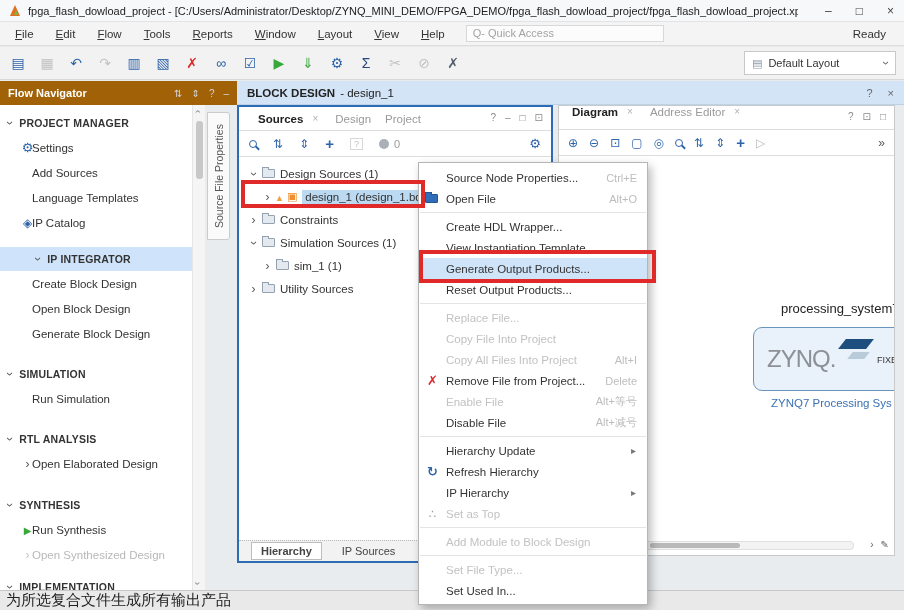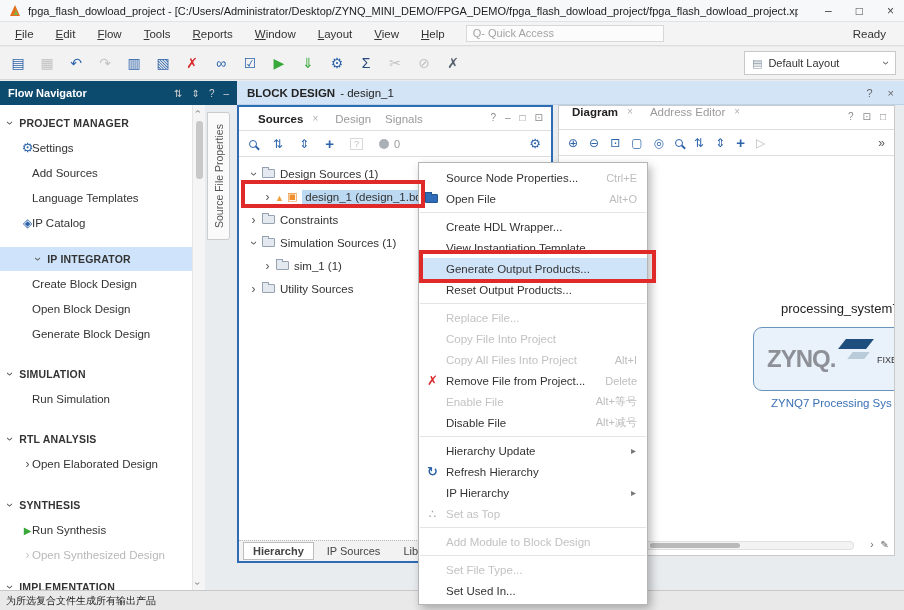--- a/index.html
+++ b/index.html
@@ -25,21 +25,21 @@
 
 .toolbar { position:absolute; top:47px; left:0; right:0; height:33px; background:#f2f2f2; border-bottom:1px solid #d8d8d8; display:flex; align-items:center; gap:13px; padding:0 10px; font-size:14px; line-height:1; }
 .tb { width:16px; text-align:center; }
 .tb.blue{color:#2d64a9} .tb.gray{color:#c2c2c2} .tb.green{color:#39a83a} .tb.red{color:#d92b2b} .tb.navy{color:#27497f} .tb.slate{color:#55606e}
 .layout-dropdown { position:absolute; right:8px; top:4px; width:152px; height:24px; background:#fff; border:1px solid #c9c9c9; display:flex; align-items:center; gap:6px; padding:0 7px; font-size:11px; color:#333; }
 .layout-dd-icon::before { content:"▤"; color:#8d9aa8; font-size:11px; }
 .dd-chevron::before { content:"›"; display:inline-block; transform:rotate(90deg); color:#666; font-size:12px; }
 .dd-chevron { margin-left:auto; }
 
 
-.flow-header { position:absolute; top:81px; left:0; width:237px; height:24px; background:#0c4a6e; color:#fff; display:flex; align-items:center; padding:0 8px; font-weight:bold; font-size:11px; }
+.flow-header { position:absolute; top:81px; left:0; width:237px; height:24px; background:#a16207; color:#fff; display:flex; align-items:center; padding:0 8px; font-weight:bold; font-size:11px; }
 .flow-header-icons { margin-left:auto; display:flex; gap:9px; color:#d2d2d2; font-weight:normal; font-size:10px; }
 .bd-header { position:absolute; top:81px; left:237px; right:0; height:24px; background:#d3e4f6; border-bottom:1px solid #bcd2e8; display:flex; align-items:center; padding:0 10px; font-size:11.5px; color:#222; }
 .bd-title-bold { font-weight:bold; }
 .bd-title-doc { margin-left:5px; }
 .bd-header-controls { margin-left:auto; display:flex; gap:15px; color:#666; font-size:11px; }
 
 
 .flow-nav { position:absolute; top:105px; left:0; width:192px; height:485px; background:#fff; overflow:hidden; }
 .fn-pad { padding-top:6px; }
 .g12{margin-top:12px} .g16{margin-top:16px} .g17{margin-top:17px} .g8{margin-top:8px}
@@ -93,49 +93,49 @@
 .icon-folder { display:inline-block; width:13px; height:9px; background:#e3e9ef; border:1px solid #93a1b1; border-radius:1px; position:relative; margin:0 5px 0 2px; flex:none; }
 .icon-folder::before { content:""; position:absolute; top:-3px; left:-1px; width:5px; height:2px; background:#e3e9ef; border:1px solid #93a1b1; border-bottom:none; }
 .icon-folder.blue { background:#2f6db8; border-color:#24578f; }
 .icon-folder.blue::before { background:#2f6db8; border-color:#24578f; }
 .icon-bd-tri::before{content:"▲"; color:#f0a03c; font-size:9px;}
 .icon-bd-tri{margin:0 3px 0 1px}
 .icon-bd-sq::before{content:"▣"; color:#ef8f2e; font-size:11px;}
 .icon-bd-sq{margin-right:5px}
 .sel-label { background:#bcd9f2; padding:1px 3px; white-space:nowrap; }
 
-.src-bottom { position:absolute; bottom:0; left:0; right:16px; height:21px; background:#f2f2f2; border-top:1px dotted #b9b9b9; display:flex; align-items:center; padding-left:4px; gap:3px; }
+.src-bottom { position:absolute; bottom:0; left:0; right:16px; height:21px; background:#f2f2f2; border-top:1px dotted #b9b9b9; display:flex; align-items:center; padding-left:12px; gap:10px; }
 .sb-tab { font-size:11px; color:#444; padding:2px 9px; border:1px solid transparent; }
 .sb-tab.active { background:#fff; border:1px solid #bdbdbd; font-weight:bold; }
 
 
 .diagram-panel { position:absolute; left:558px; top:105px; width:337px; height:451px; background:#fff; border:1px solid #c9c9c9; }
 .dia-tabs { height:24px; border-bottom:1px solid #dddddd; display:flex; align-items:flex-start; padding-left:8px; gap:4px; position:relative; }
 .dia-toolbar { height:26px; border-bottom:1px solid #dddddd; display:flex; align-items:center; gap:11px; padding:0 9px; color:#2d64a9; font-size:12px; }
 .dtb.gray { color:#b9b9b9; }
 .dtb.dark { color:#555; margin-left:auto; }
 .dia-canvas { position:relative; height:397px; overflow:hidden; background:#fff; }
 .block-label { position:absolute; left:222px; top:145px; font-size:13px; color:#222; white-space:nowrap; }
 .zynq-block { position:absolute; left:194px; top:171px; width:150px; height:64px; background:#e9f1fa; border:1px solid #6b94bd; border-radius:9px; }
-.zynq-logo { position:absolute; left:13px; top:17px; font-size:24px; color:#8d9096; font-weight:bold; letter-spacing:-1px; }
+.zynq-logo { position:absolute; left:13px; top:17px; font-size:24px; color:#8d9096; font-weight:normal; letter-spacing:-1px; }
 .swoosh1 { position:absolute; left:88px; top:11px; width:28px; height:10px; background:#1d4e7d; transform:skewX(-38deg); }
 .swoosh2 { position:absolute; left:96px; top:24px; width:17px; height:7px; background:#b9cbd9; transform:skewX(-38deg); }
 .block-port { position:absolute; right:5px; top:27px; font-size:9px; color:#333; }
 .block-subtitle { position:absolute; left:212px; top:241px; color:#3a70b5; font-size:11.5px; white-space:nowrap; }
 .dia-hscroll { position:absolute; left:32px; right:40px; bottom:3px; height:9px; background:#f3f3f3; border:1px solid #e0e0e0; border-radius:4px; }
 .dia-thumb { position:absolute; left:58px; width:90px; top:1px; height:5px; background:#b9b9b9; border-radius:3px; }
 .dia-corner { position:absolute; right:5px; bottom:3px; display:flex; gap:7px; color:#666; font-size:10px; }
 
 
 .console-row { position:absolute; left:237px; top:565px; width:667px; height:25px; background:#f3f3f3; border-top:1px solid #d2d2d2; display:flex; align-items:center; padding-left:3px; gap:8px;margin-top:26px; }
 .con-tab { background:#fbfbfb; border:1px solid #cdcdcd; font-size:11.5px; color:#444; padding:3px 13px; }
 .con-tab.active { background:#fff; }
 
 
-.statusbar { position:absolute; left:0; top:590px; width:904px; height:20px; background:#e9e9e9; border-top:1px solid #c8c8c8; display:flex; align-items:center; padding-left:6px; font-size:10px; color:#222; z-index:10; }
+.statusbar { position:absolute; left:0; top:590px; width:904px; height:20px; background:#e9e9e9; border-top:1px solid #c8c8c8; display:flex; align-items:center; padding-left:6px; font-size:15px; color:#222; z-index:10; }
 
 
 .context-menu { position:absolute; left:418px; top:162px; width:230px; background:#fff; border:1px solid #b5b5b5; box-shadow:3px 4px 9px rgba(0,0,0,.28); z-index:50; padding:4px 0 3px; }
 .mi { height:21px; display:flex; align-items:center; }
 .mi-ic { width:27px; text-align:center; font-size:11px; flex:none; display:flex; justify-content:center; align-items:center; }
 .mi-label { flex:1; font-size:11.5px; color:#333; white-space:nowrap; overflow:hidden; }
 .mi-short { color:#bdbdbd; font-size:11px; margin:0 10px 0 12px; white-space:nowrap; }
 .mi-sub { width:16px; color:#777; font-size:10px; }
 .mi-sub::before{content:"▸";}
 .mi.disabled .mi-label { color:#c2c2c2; }
@@ -297,21 +297,21 @@
     <span class="sarr down"></span>
   </div>
 
   <div class="side-tab">Source File Properties</div>
 
   <div class="sources-panel">
     <div class="src-tabs">
       <span class="src-tab active">Sources</span>
       <span class="tab-x">×</span>
       <span class="src-tab">Design</span>
-      <span class="src-tab">Signals</span>
+      <span class="src-tab">Project</span>
       <span class="panel-controls">
         <span>?</span>
         <span>–</span>
         <span>□</span>
         <span>⊡</span>
       </span>
     </div>
     <div class="src-toolbar">
       <span class="icon-search"></span>
       <span class="stb">⇅</span>

